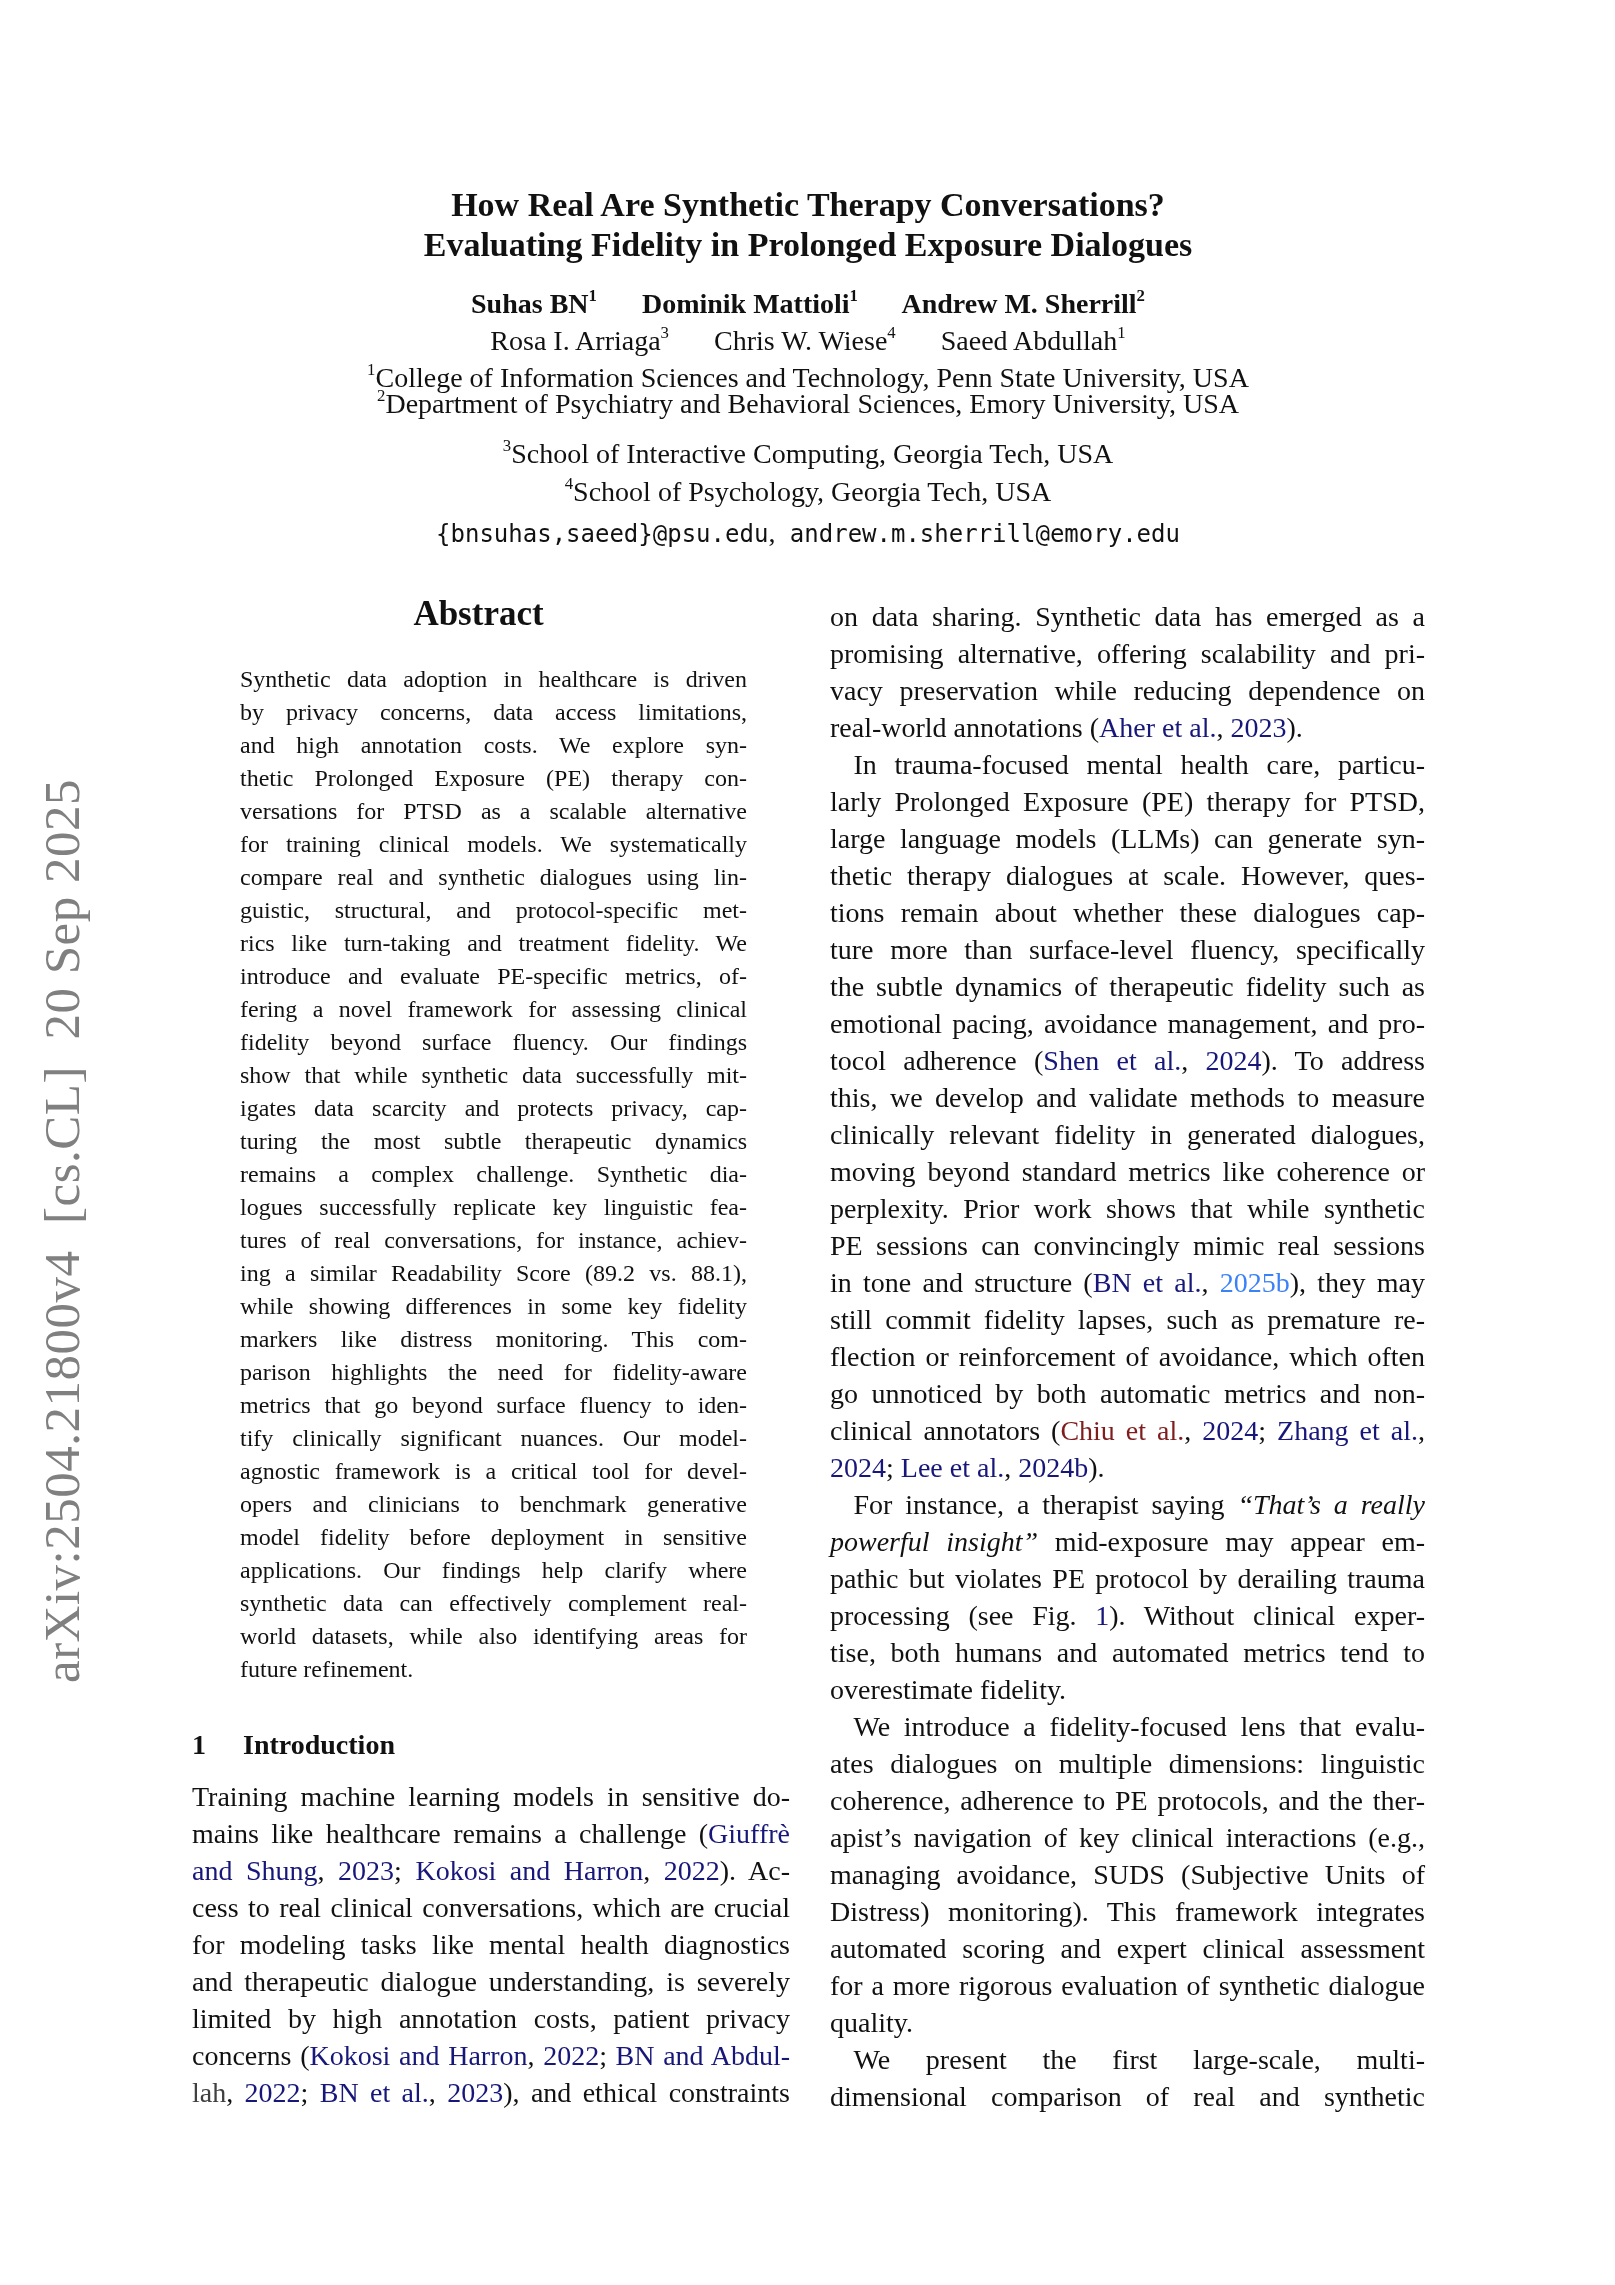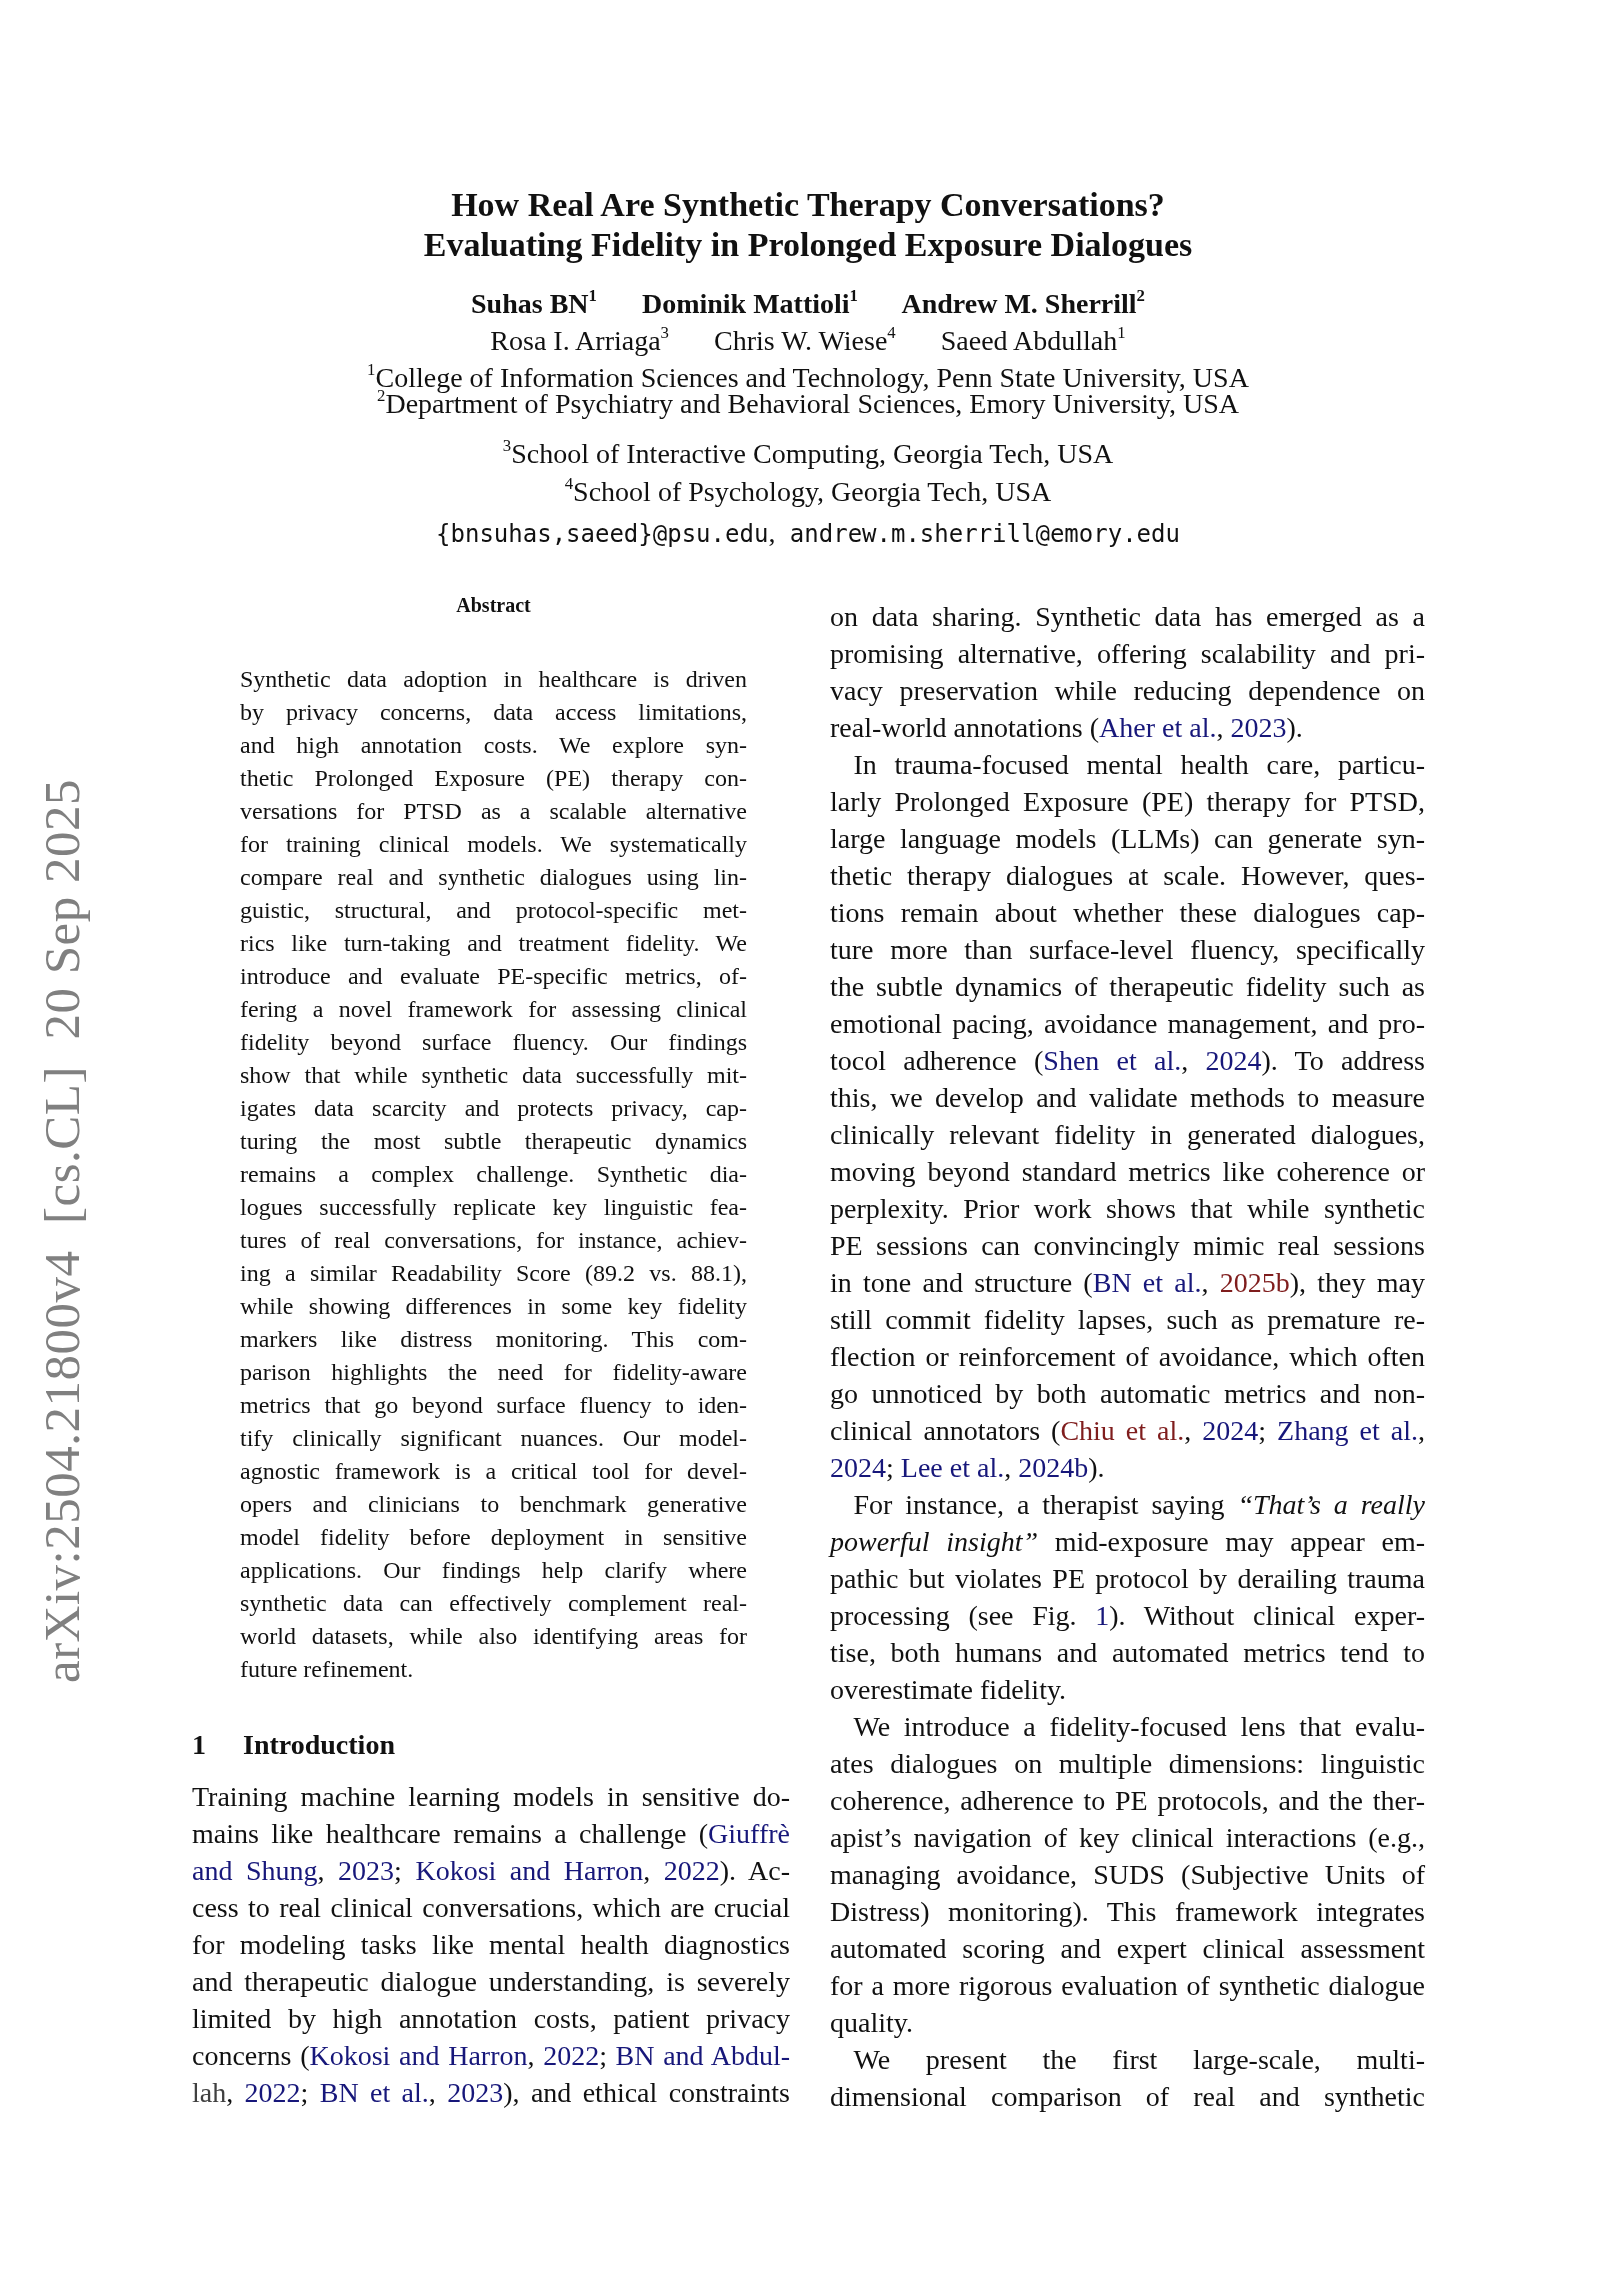--- a/index.html
+++ b/index.html
@@ -11,21 +11,21 @@
     .center { left: 0; width: 1616px; text-align: center; white-space: nowrap; }
     .title { font-weight: bold; font-size: 34px; line-height: 40px; }
     .authors-b { font-weight: bold; font-size: 28px; }
     .authors-r { font-size: 28px; }
     .aff { font-size: 28px; }
     sup { font-size: 60%; vertical-align: 0; position: relative; top: -0.7em; line-height: 0; }
     .email { font-family: "DejaVu Sans Mono", "Liberation Mono", monospace; font-size: 24px; }
     .email .sep { font-family: "Liberation Serif", serif; font-size: 28px; }
     .gap { display: inline-block; width: 38px; }
 
-    .abstract-head { left: 240px; width: 507px; text-align: center; font-weight: bold; font-size: 20px; }
+    .abstract-head { left: 225px; width: 507px; text-align: center; font-weight: bold; font-size: 35px; }
     .abstract-body { left: 240px; width: 507px; font-size: 24px; line-height: 33px; text-align: justify; hyphens: manual; }
     .abstract-body .ln { display: block; height: 33px; text-align: justify; text-align-last: justify; white-space: nowrap; }
     .abstract-body .ln.last { text-align-last: left; }
 
     .section-head { left: 192px; font-weight: bold; font-size: 28px; white-space: nowrap; }
     .section-head .num { display: inline-block; width: 51px; }
 
     .col { font-size: 28px; line-height: 37px; }
     .col .ln { display: block; height: 37px; white-space: nowrap; text-align: justify; text-align-last: justify; }
     .col .ln.last { text-align-last: left; }
@@ -138,21 +138,21 @@
     <span class="ln"><span>tions remain about whether these dialogues cap-</span></span>
     <span class="ln"><span>ture more than surface-level fluency, specifically</span></span>
     <span class="ln"><span>the subtle dynamics of therapeutic fidelity such as</span></span>
     <span class="ln"><span>emotional pacing, avoidance management, and pro-</span></span>
     <span class="ln"><span>tocol adherence (</span><span class="cite" style="color: rgb(23, 23, 122);">Shen et al.</span><span>, </span><span class="cite" style="color: rgb(23, 23, 122);">2024</span><span>).   To address</span></span>
     <span class="ln"><span>this, we develop and validate methods to measure</span></span>
     <span class="ln"><span>clinically relevant fidelity in generated dialogues,</span></span>
     <span class="ln"><span>moving beyond standard metrics like coherence or</span></span>
     <span class="ln"><span>perplexity. Prior work shows that while synthetic</span></span>
     <span class="ln"><span>PE sessions can convincingly mimic real sessions</span></span>
-    <span class="ln"><span>in tone and structure (</span><span class="cite" style="color: rgb(23, 23, 122);">BN et al.</span><span>, </span><span class="cite" style="color: #7f1d1d;">2025b</span><span>), they may</span></span>
+    <span class="ln"><span>in tone and structure (</span><span class="cite" style="color: rgb(23, 23, 122);">BN et al.</span><span>, </span><span class="cite" style="color: #3b82f6;">2025b</span><span>), they may</span></span>
     <span class="ln"><span>still commit fidelity lapses, such as premature re-</span></span>
     <span class="ln"><span>flection or reinforcement of avoidance, which often</span></span>
     <span class="ln"><span>go unnoticed by both automatic metrics and non-</span></span>
     <span class="ln"><span>clinical annotators (</span><span class="cite" style="color: #7f1d1d;">Chiu et al.</span><span>, </span><span class="cite" style="color: rgb(23, 23, 122);">2024</span><span>; </span><span class="cite" style="color: rgb(23, 23, 122);">Zhang et al.</span><span>,</span></span>
     <span class="ln last"><span class="cite" style="color: rgb(23, 23, 122);">2024</span><span>; </span><span class="cite" style="color: rgb(23, 23, 122);">Lee et al.</span><span>, </span><span class="cite" style="color: rgb(23, 23, 122);">2024b</span><span>).</span></span>
     <span class="ln indent"><span>For instance, a therapist saying </span><em>“That’s a really</em></span>
     <span class="ln"><em>powerful insight”</em><span> mid-exposure may appear em-</span></span>
     <span class="ln"><span>pathic but violates PE protocol by derailing trauma</span></span>
     <span class="ln"><span>processing (see Fig.  </span><span class="cite" style="color: rgb(23, 23, 122);">1</span><span>).  Without clinical exper-</span></span>
     <span class="ln"><span>tise, both humans and automated metrics tend to</span></span>

